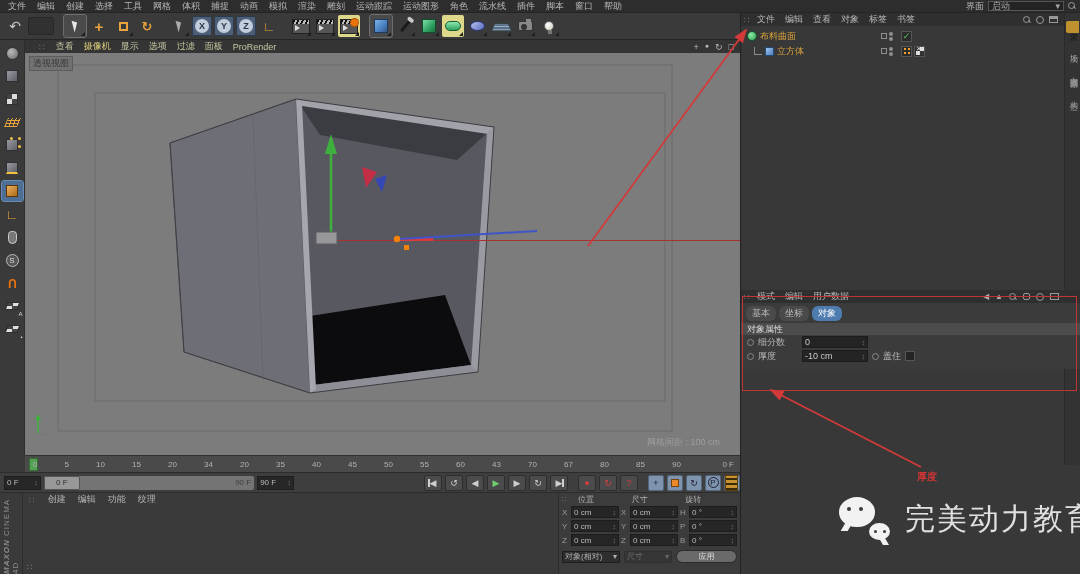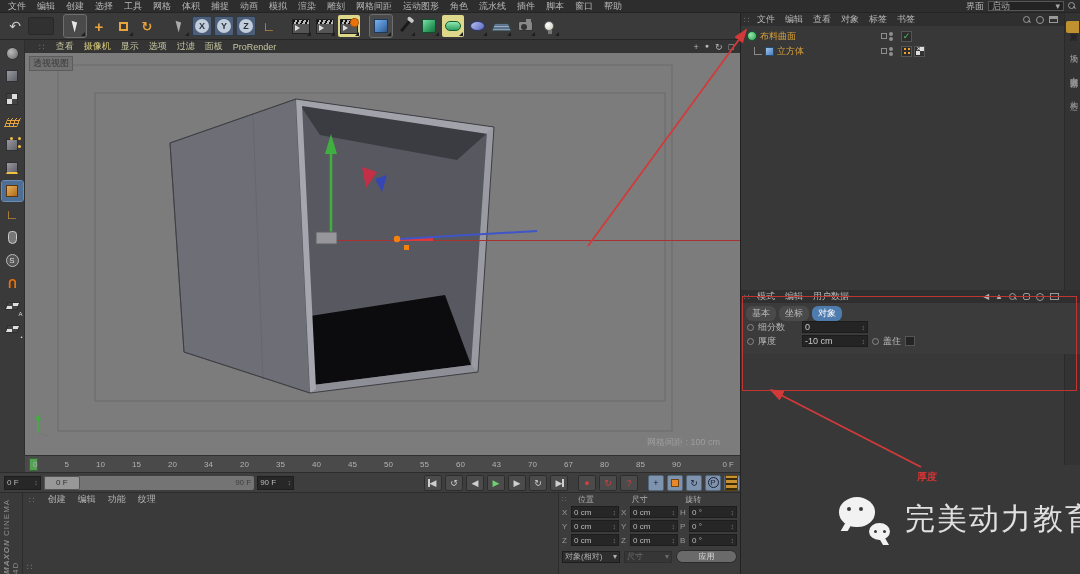--- a/index.html
+++ b/index.html
@@ -167,21 +167,21 @@
     <span class="mi">创建</span>
     <span class="mi">选择</span>
     <span class="mi">工具</span>
     <span class="mi">网格</span>
     <span class="mi">体积</span>
     <span class="mi">捕捉</span>
     <span class="mi">动画</span>
     <span class="mi">模拟</span>
     <span class="mi">渲染</span>
     <span class="mi">雕刻</span>
-    <span class="mi">网格间距</span>
+    <span class="mi">运动跟踪</span>
     <span class="mi">运动图形</span>
     <span class="mi">角色</span>
     <span class="mi">流水线</span>
     <span class="mi">插件</span>
     <span class="mi">脚本</span>
     <span class="mi">窗口</span>
     <span class="mi">帮助</span>
     <div id="menubar-right">
       <span>界面</span>
       <span class="iface-select">
@@ -587,20 +587,21 @@
           <span style="width:8px;height:8px;border:1px solid #999;border-radius:50%"></span>
           <span style="width:9px;height:7px;border:1px solid #999"></span>
         </span>
       </div>
       <div id="am-body">
         <div class="am-tabs">
           <span class="am-tab">基本</span>
           <span class="am-tab">坐标</span>
           <span class="am-tab active">对象</span>
         </div>
+        <div class="am-section">对象属性</div>
         <div class="am-row">
           <span class="toggle-circ"></span>
           <span class="am-label">细分数</span>
           <span class="am-field">
               <span>0</span>
               <span class="stepper">↕</span>
             </span>
         </div>
         <div class="am-row">
           <span class="toggle-circ"></span>

